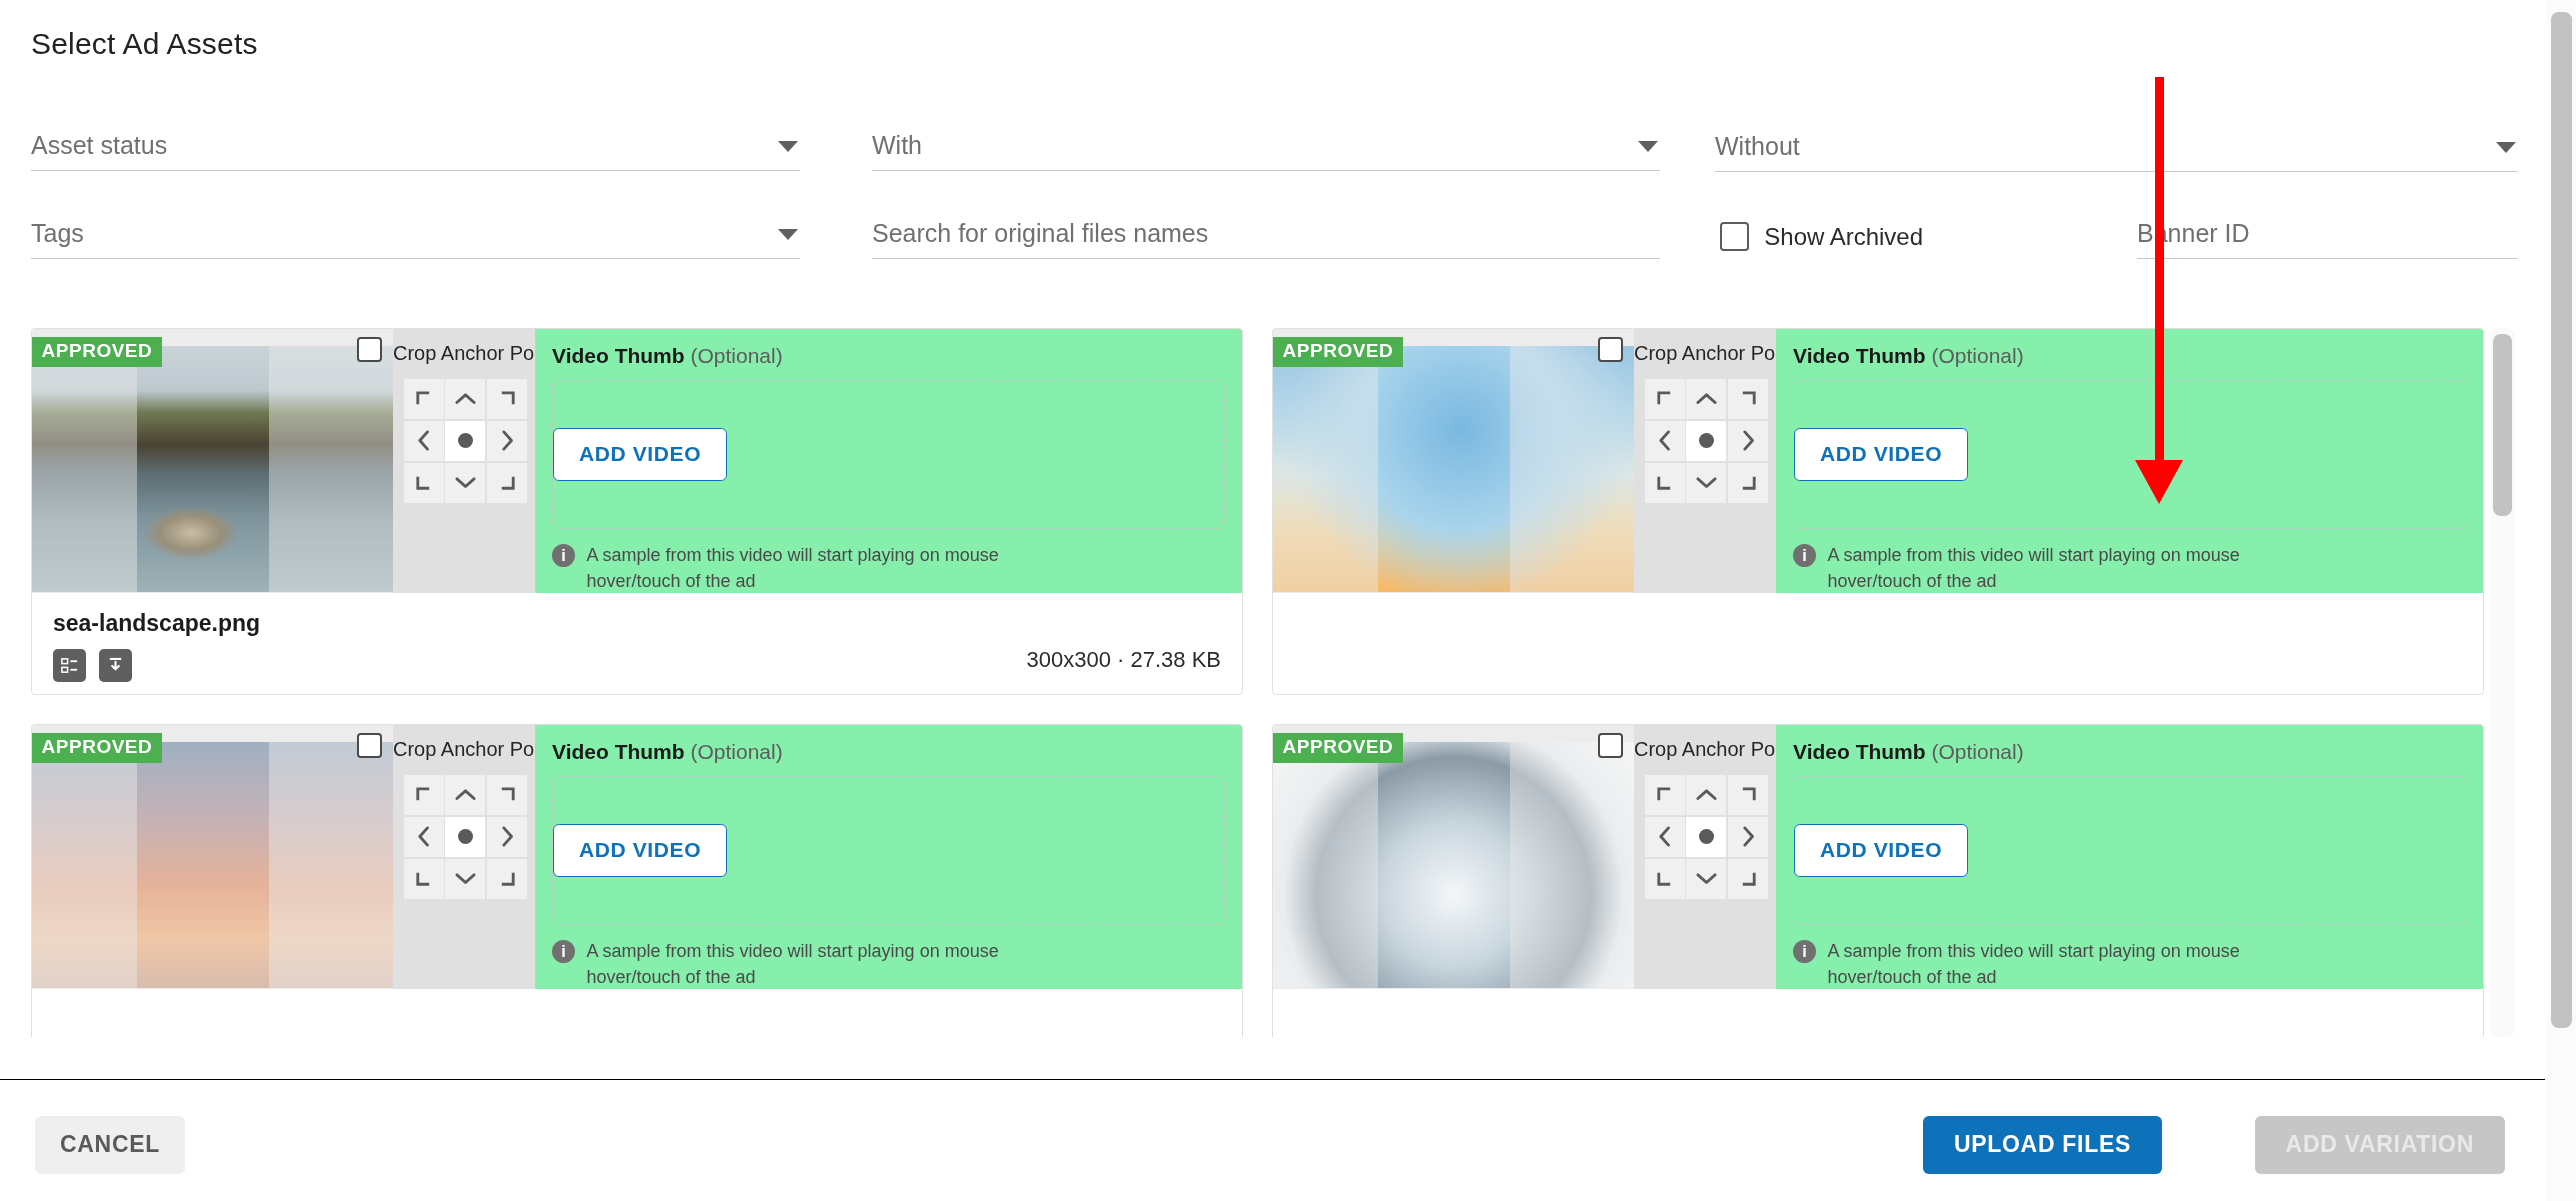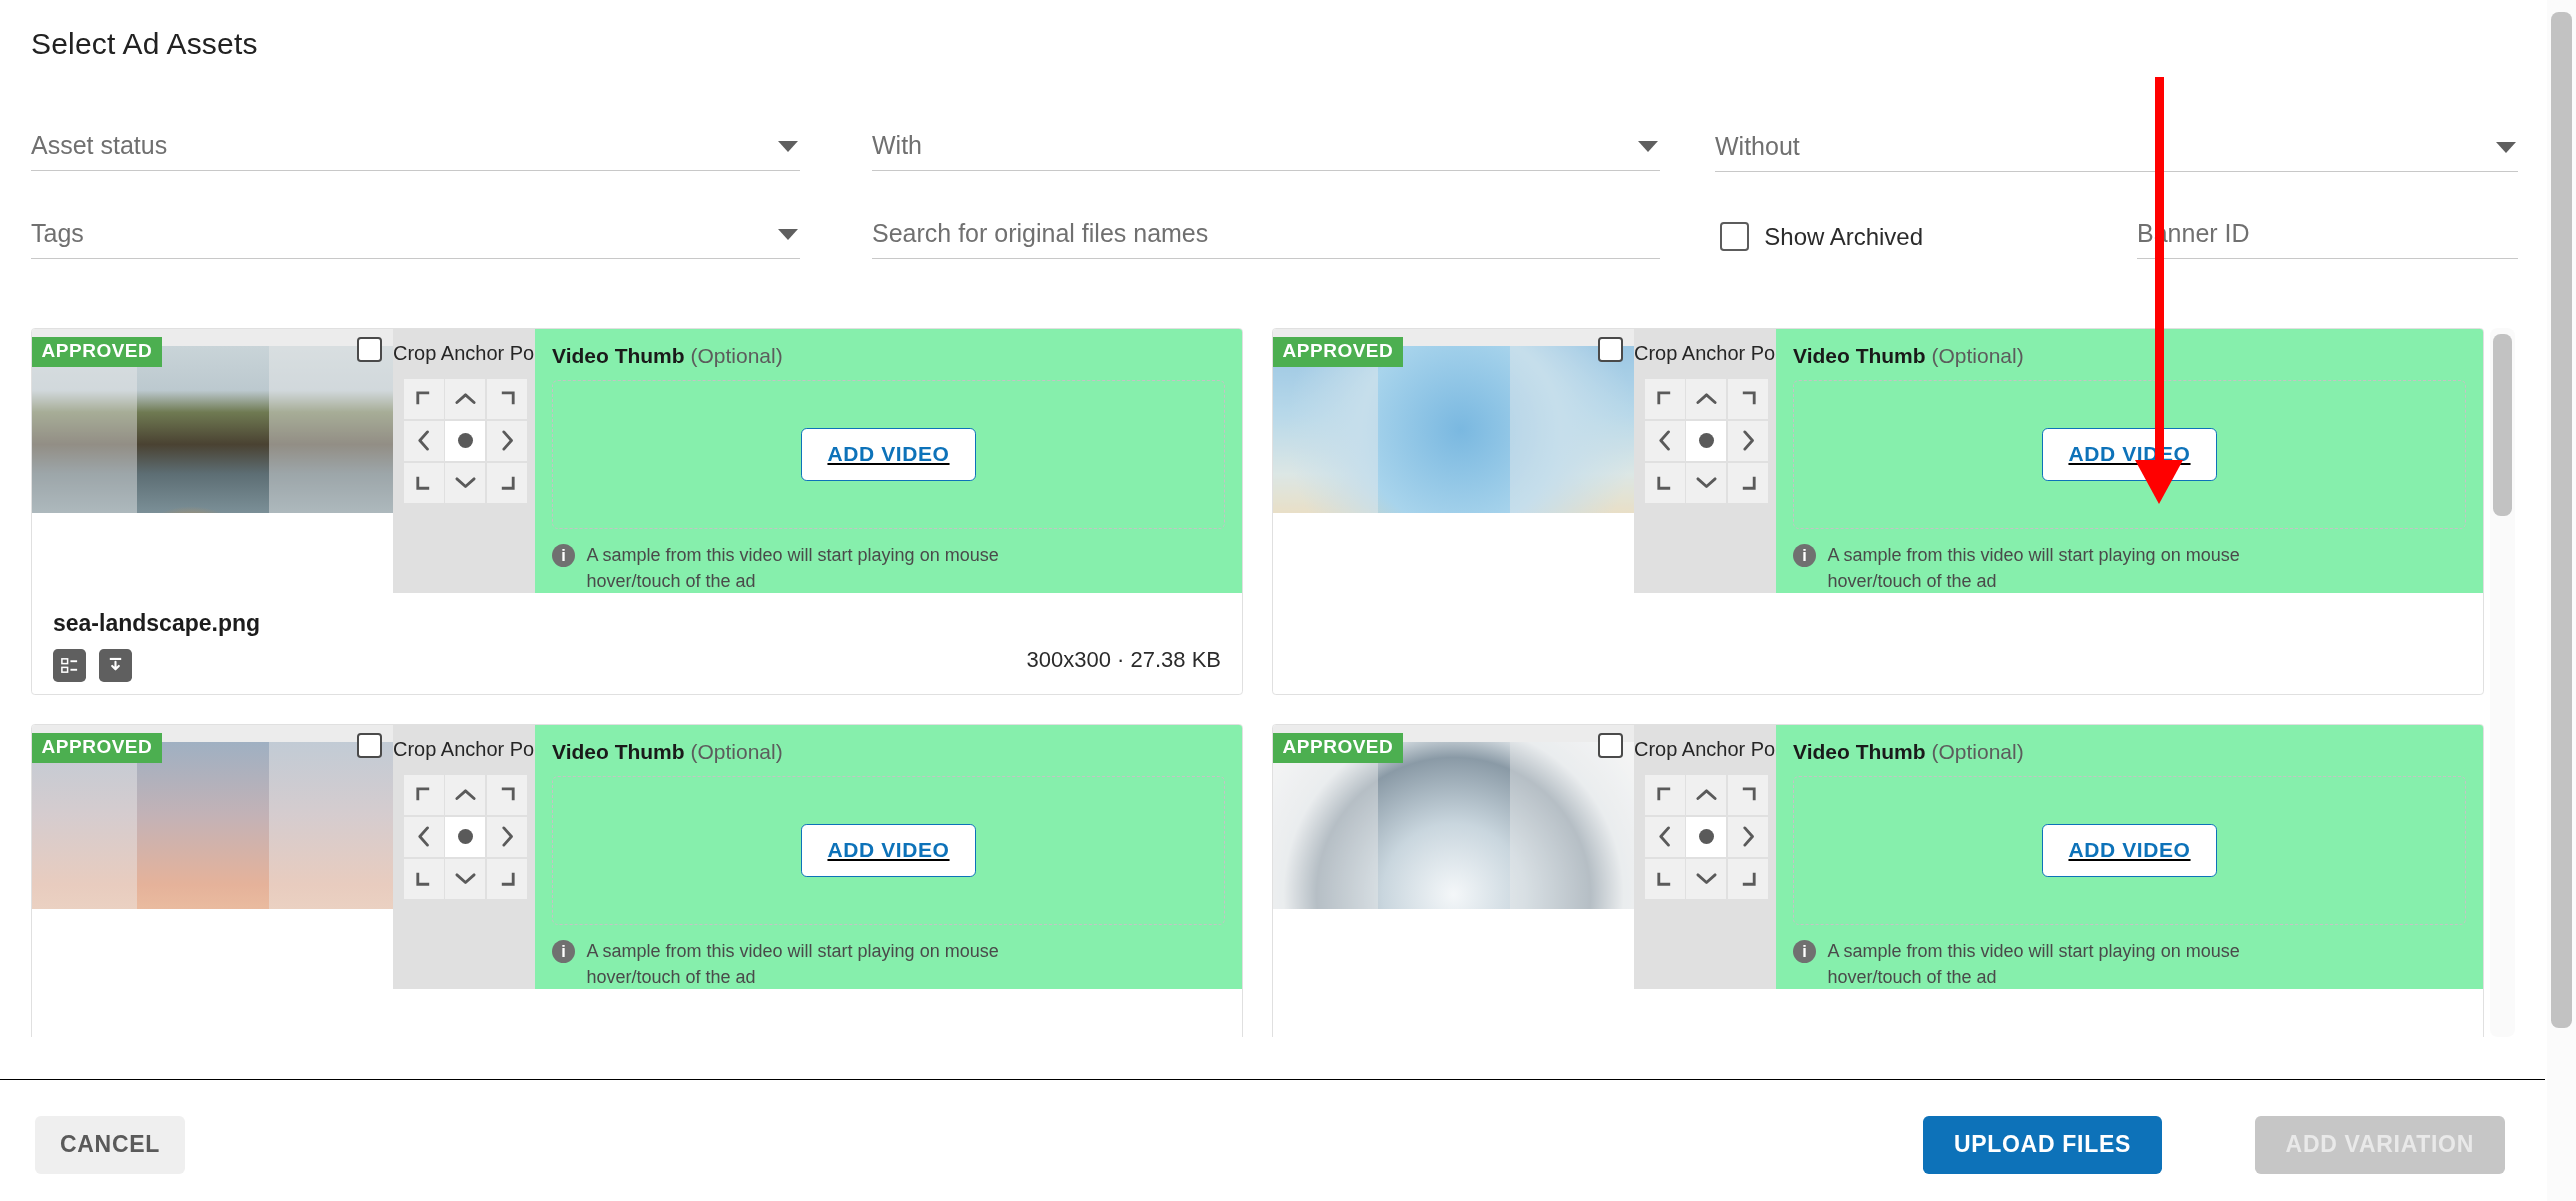--- a/index.html
+++ b/index.html
@@ -73,21 +73,21 @@
     border-radius: 3.8px;
     background: #fff;
     overflow: hidden;
     flex: 0 0 auto;
   }
   .card-top { display: flex; height: 264px; }
 
   
   .thumb {
     position: relative;
-    width: 361px; height: 184px;
+    width: 361px; height: 264px;
     background: #ececec; overflow: hidden;
     flex: 0 0 auto;
   }
   .thumb .photo {
     position: absolute; left: 0; top: 17px;
     width: 361px; height: 246px;
     opacity: .55;
   }
   .thumb .photo-crop {
     position: absolute; left: 105px; top: 17px;
@@ -163,21 +163,21 @@
   .video-panel {
     flex: 1 1 auto; background: #86efac;
     padding: 15.3px 17px 0 17px;
     position: relative;
   }
   .vt-title { font-size: 21px; color: #1a1a1a; font-weight: bold; margin-bottom: 11.5px; }
   .vt-title span { font-weight: normal; color: #5c5c5c; }
   .dropzone {
     height: 149px;
     border: 1.9px dashed #c4c4c4; border-radius: 5.8px;
-    display: flex; align-items: center; justify-content: center; text-decoration: underline;
+    display: flex; align-items: center; 
   }
   .add-video-btn {
     border: 1.9px solid #0d72b9; border-radius: 5.8px;
     background: #ffffff; color: #0d72b9;
     font-size: 21px; font-weight: bold; letter-spacing: 0.6px;
     padding: 13.4px 25px; cursor: pointer;
     font-family: "Liberation Sans", sans-serif;
   }
   .vt-note {
     display: flex; gap: 11.5px; margin-top: 13.4px; align-items: flex-start;

